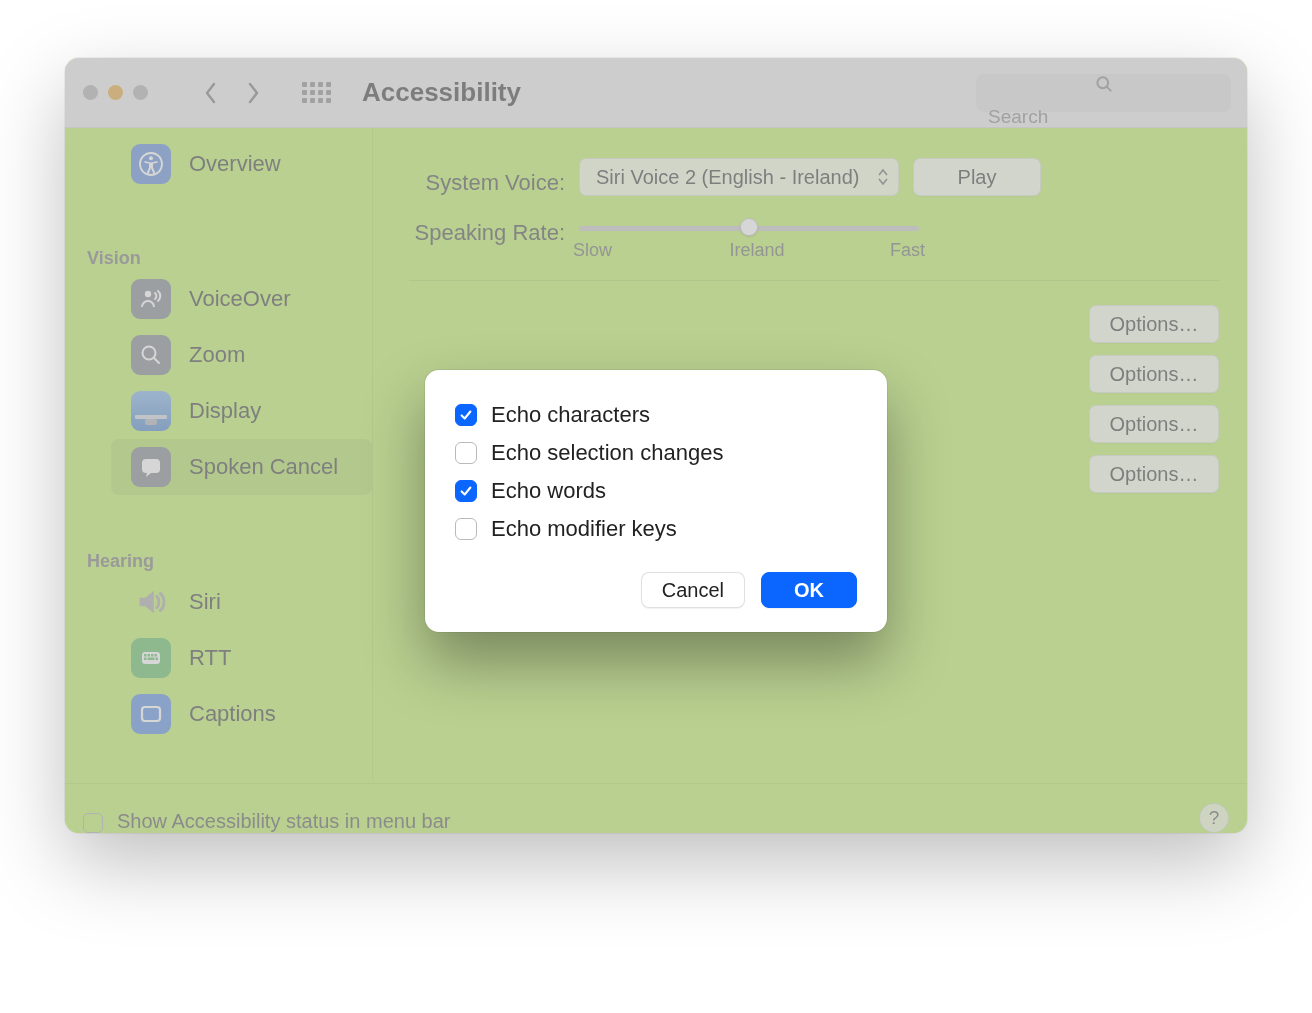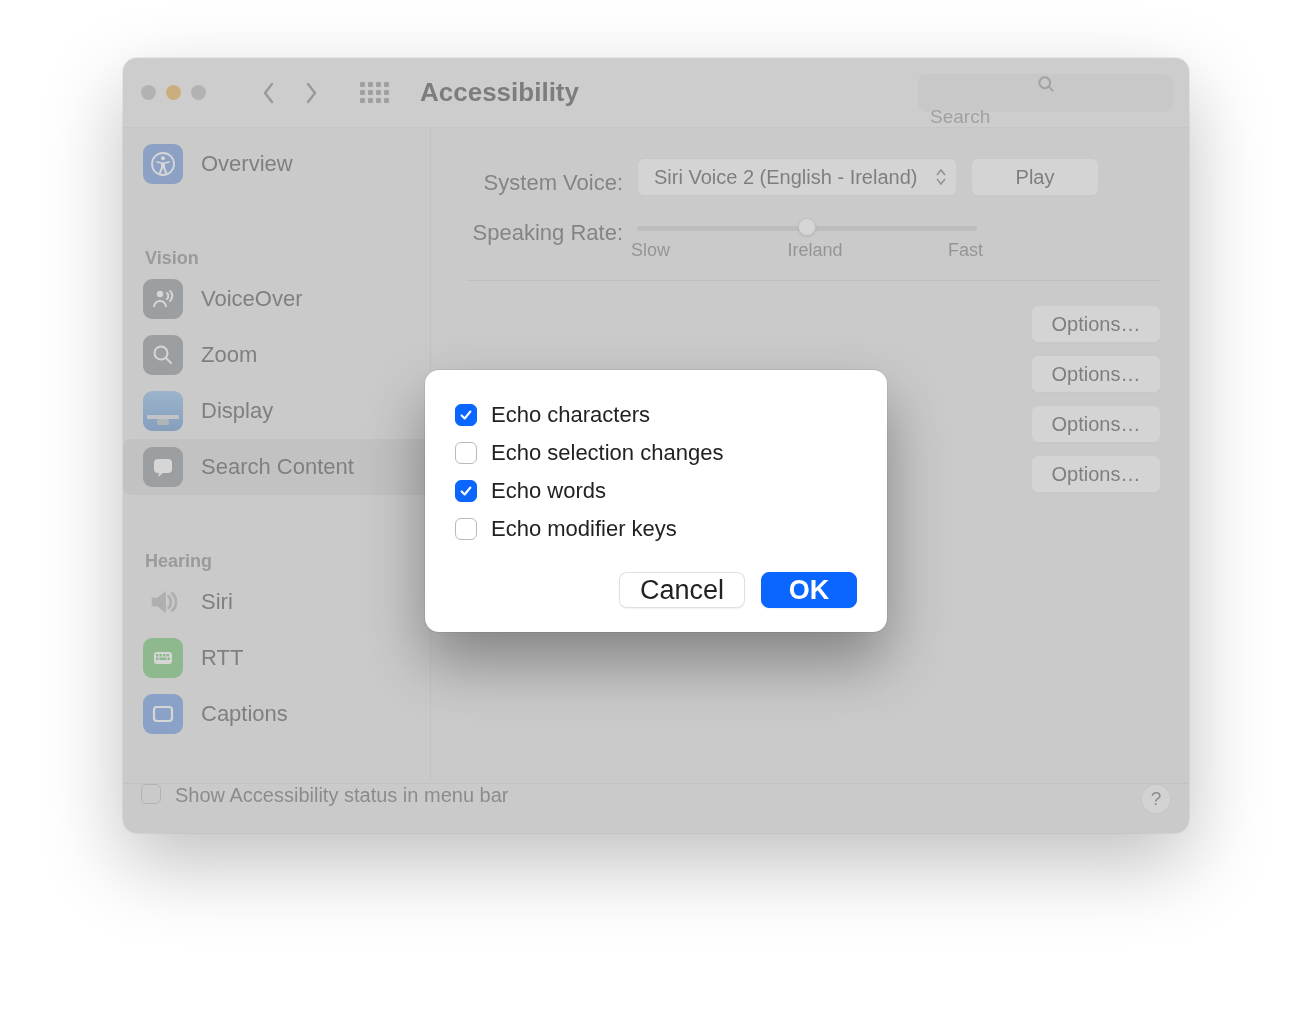--- a/index.html
+++ b/index.html
@@ -3,23 +3,23 @@
 <meta charset="utf-8">
 <style>
   * { box-sizing: border-box; margin: 0; padding: 0; }
   html, body { width: 1312px; height: 1013px; background: #fff; font-family: -apple-system, "Helvetica Neue", Helvetica, Arial, sans-serif; overflow: hidden; }
 
   .stage { width: 1312px; height: 1013px; display:flex; align-items:flex-start; justify-content:center; }
 
   .window {
     position: relative;
     margin-top: 58px;
-    width: 1066px;
+    width: 1182px;
     height: 775px;
-    background: #e5e5e5;
+    background: #bef264;
     border-radius: 14px;
     box-shadow: 0 30px 80px rgba(0,0,0,0.25), 0 0 0 1px rgba(0,0,0,0.05);
     overflow: hidden;
   }
 
   .dimmer {
     position:absolute; inset:0;
     background: rgba(180,180,180,0.55);
     z-index: 5;
     pointer-events:none;
@@ -73,20 +73,21 @@
     padding: 8px 0 0 0;
     border-right: 1px solid rgba(0,0,0,0.08);
     overflow:hidden;
   }
 
   .sb-item {
     display:flex; align-items:center; gap:18px;
     height:56px; padding:0 12px 0 20px;
     font-size:22px; color:#3f3f3f;
     border-radius:8px;
+    margin-left:46px;
   }
   .sb-item.selected { background: rgba(0,0,0,0.08); }
   .sb-section {
     padding: 8px 0 2px 22px;
     font-size:18px; font-weight:700; color:#7a7a7a;margin-top:48px;
   }
   .sb-icon {
     width:40px; height:40px; border-radius:9px;
     display:flex; align-items:center; justify-content:center;
     color:#fff; flex-shrink:0;
@@ -138,21 +139,21 @@
   .slider-labels span:nth-child(2){ position:relative; left:6px; }
 
   .divider { height:1px; background: rgba(0,0,0,0.1); margin: 12px 0 18px 0; }
 
   .opt-row { display:flex; align-items:center; height:50px; }
   .opt-row .btn { margin-left:auto; width:130px; padding:0 12px; }
 
   
   .footer {
     position:absolute; left:0; right:0; bottom:0; height:50px;
-    display:flex; align-items:flex-start; padding:0 18px 0 18px;
+    display:flex; align-items:flex-end; padding:0 18px 0 18px;
     font-size:20px; color:#5a5a5a;
     border-top: 1px solid rgba(0,0,0,0.08);
   }
   .footer .fchk { width:20px; height:20px; border:1px solid #b0b0b0; border-radius:5px; margin-right:14px; }
   .help-btn { margin-left:auto; width:30px; height:30px; border-radius:50%; background:rgba(255,255,255,0.7); border:1px solid rgba(0,0,0,0.12); display:flex; align-items:center; justify-content:center; font-size:19px; color:#5a5a5a; }
 
   
   .modal {
     position:absolute; z-index: 10;
     left:50%; top: 312px; transform: translateX(-50%);
@@ -168,21 +169,21 @@
     border:1.5px solid #b9b9b9; background:#fff;
     display:flex; align-items:center; justify-content:center; flex-shrink:0;
   }
   .chk.checked { background:#0a66ff; border-color:#0a66ff; color:#fff; }
   .chk svg { width:14px; height:14px; display:none; }
   .chk.checked svg { display:block; }
 
   .modal-buttons { display:flex; justify-content:flex-end; gap:16px; margin-top: 24px; }
   .mbtn {
     height:36px; min-width:96px; padding:0 20px;
-    border-radius:8px; font-size:27px; display:flex; align-items:center; justify-content:center;
+    border-radius:8px; font-size:20px; display:flex; align-items:center; justify-content:center;
     border:1px solid rgba(0,0,0,0.12); background:#fff; color:#222;
     box-shadow: 0 1px 1px rgba(0,0,0,0.05);
   }
   .mbtn.primary { background:#0a66ff; color:#fff; border-color:#0a66ff; font-weight:600; }
 
   
   .svg-chevL, .svg-chevR { stroke:#7a7a7a; stroke-width:2.5; fill:none; stroke-linecap:round; stroke-linejoin:round; }
 </style>
 </head>
 <body>
@@ -281,21 +282,21 @@
           <span>Display</span>
         </div>
 
         <div class="sb-item selected">
           <div class="sb-icon ic-gray">
             <svg width="24" height="24" viewBox="0 0 24 24" fill="#fff">
                 <rect x="3" y="4" width="18" height="14" rx="4"></rect>
                 <path d="M8 18l-1 4 5-4"></path>
               </svg>
           </div>
-          <span>Search Content</span>
+          <span>Spoken Cancel</span>
         </div>
 
 
         <div class="sb-section">Hearing</div>
 
         <div class="sb-item">
           <div class="sb-icon" style="background:transparent;">
             <svg width="34" height="34" viewBox="0 0 24 24">
                 <path d="M4 9v6h4l6 5V4l-6 5H4z" fill="#a8a8a8"></path>
                 <path d="M16 8c2 1.5 2 6.5 0 8M18.5 6c3.5 2.5 3.5 9.5 0 12" fill="none" stroke="#a8a8a8" stroke-width="2" stroke-linecap="round"></path>

